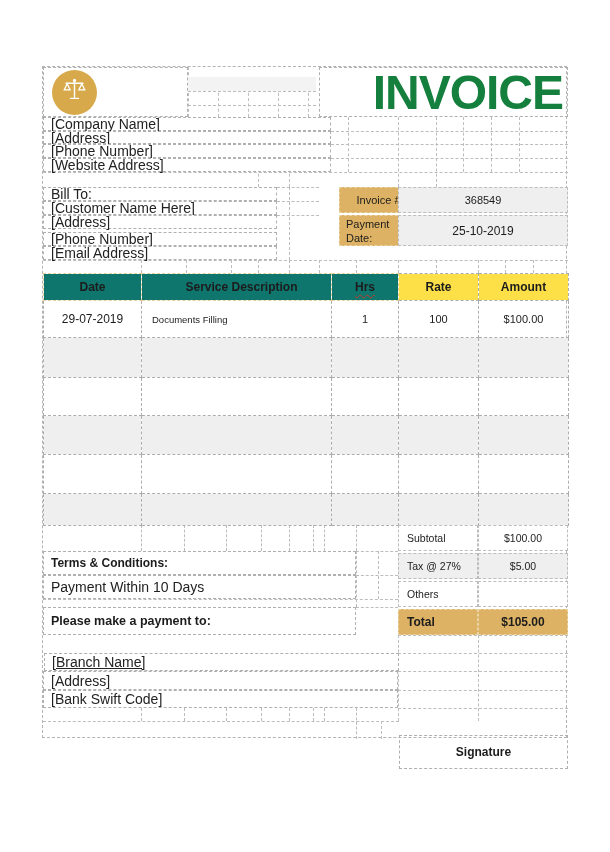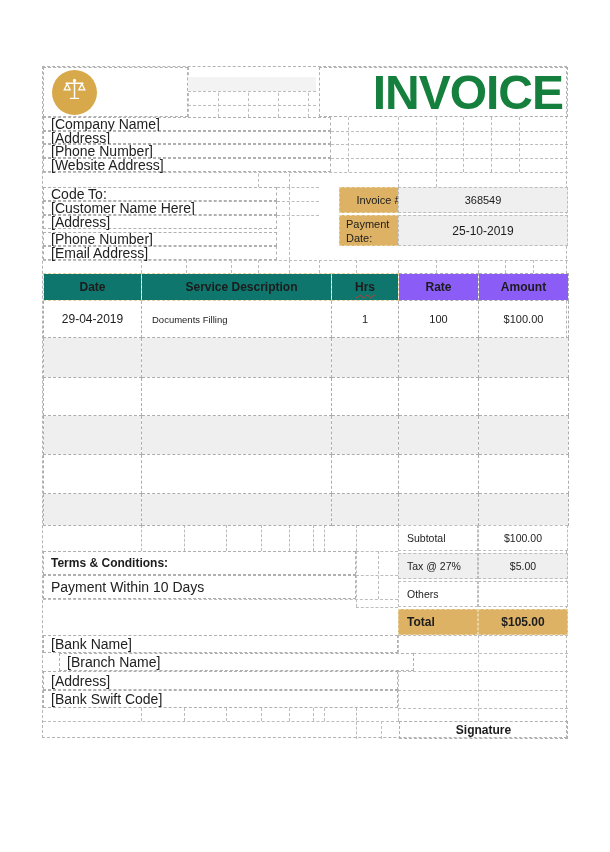--- a/index.html
+++ b/index.html
@@ -32,42 +32,42 @@
   .meta-value{background:#efefef;border:1px dashed #bdbdbd;font-size:11px;}
   .cc{display:flex;align-items:center;justify-content:center;}
 
   
   table.items{position:absolute;left:0;top:206px;width:525px;border-collapse:collapse;
     table-layout:fixed;}
   .items th,.items td{border:1px dashed #adadad;padding:0;font-size:11px;text-align:center;
     overflow:hidden;}
   .items th{font-size:12px;font-weight:bold;}
   .items th.gold{background:#0f766e;border-color:#e6cf9d;text-align:center;}
-  .items th.grayh{background:#8b5cf6;margin-left:41px;}
+  .items th.grayh{background:#fde047;margin-left:41px;}
   .items .left{text-align:left;padding-left:10px;}
   .items td.datecell{font-size:12px;}
   .items td.desccell{font-size:9.5px;}
   tr.hrow{height:27px;} tr.drow{height:37px;}
   tr.r1{height:40px;} tr.r2{height:38px;} tr.r3{height:39px;} tr.r4{height:39px;} tr.r5{height:32px;}
   tr.eg td{background:#efefef;} tr.ew td{background:#ffffff;}
   .wavy{text-decoration-line:underline;text-decoration-style:wavy;
     text-decoration-color:#c0392b;text-decoration-thickness:1px;text-underline-offset:3px;}
 
   
   .sum-label{border:1px dashed #bdbdbd;font-size:10.5px;display:flex;align-items:center;
     padding-left:8px;}
   .sum-value{border:1px dashed #bdbdbd;font-size:10.5px;}
   .bg-gray{background:#efefef;} .bg-white{background:#fff;}
   .bg-gold{background:#ddb264;border-color:#e8d4a4 !important;}
   .bold12{font-weight:bold;font-size:12px !important;}
 
   
   .heading-row{border:1px dashed #b0b0b0;display:flex;align-items:center;padding-left:7px;
     font-weight:bold;font-size:12px;background:#fff;}
-  .sig-box{left:356px;top:654px;width:169px;height:18px;border:1px dashed #b0b0b0;
+  .sig-box{left:356px;top:668px;width:169px;height:34px;border:1px dashed #b0b0b0;
     display:flex;align-items:center;justify-content:center;font-size:12px;font-weight:600;}
 </style>
 </head>
 <body>
 
 <div class="sheet">
   <div id="gridlines">
       <div class="vline" style="left: 145px; top: 0px; height: 50px;"></div>
       <div class="vline" style="left: 175px; top: 10px; height: 40px;"></div>
       <div class="vline" style="left: 205px; top: 10px; height: 40px;"></div>
@@ -158,21 +158,21 @@
   </div>
   <div class="abs title-box">
     <span>INVOICE</span>
   </div>
 
   <div class="abs cellrow" style="left:0;top:50px;width:288px;height:14px;">[Company Name]</div>
   <div class="abs cellrow" style="left:0;top:64px;width:288px;height:13px;">[Address]</div>
   <div class="abs cellrow" style="left:0;top:77px;width:288px;height:14px;">[Phone Number]</div>
   <div class="abs cellrow" style="left:0;top:91px;width:288px;height:14px;">[Website Address]</div>
 
-  <div class="abs cellrow" style="left:0;top:120px;width:234px;height:14px;">Code To:</div>
+  <div class="abs cellrow" style="left:0;top:120px;width:234px;height:14px;">Bill To:</div>
   <div class="abs cellrow" style="left:0;top:134px;width:234px;height:14px;">[Customer Name Here]</div>
   <div class="abs cellrow" style="left:0;top:148px;width:234px;height:14px;">[Address]</div>
   <div class="abs cellrow" style="left:0;top:165px;width:234px;height:14px;">[Phone Number]</div>
   <div class="abs cellrow" style="left:0;top:179px;width:234px;height:14px;">[Email Address]</div>
 
   <div class="abs meta-label cc" style="left:276px;top:120px;width:79px;height:26px;">Invoice #</div>
   <div class="abs meta-value cc" style="left:355px;top:120px;width:170px;height:26px;">368549</div>
   <div class="abs meta-label" style="left:276px;top:148px;width:79px;height:31px;display:flex;align-items:center;padding-left:6px;line-height:14px;">Payment Date:</div>
   <div class="abs meta-value cc" style="left:355px;top:148px;width:170px;height:31px;font-size:12px;">25-10-2019</div>
 
@@ -188,21 +188,21 @@
       <tr class="hrow">
         <th class="gold">Date</th>
         <th class="gold left">Service Description</th>
         <th class="gold"><span class="wavy">Hrs</span></th>
         <th class="grayh">Rate</th>
         <th class="grayh">Amount</th>
       </tr>
     </thead>
     <tbody>
       <tr class="drow">
-        <td class="datecell">29-04-2019</td>
+        <td class="datecell">29-07-2019</td>
         <td class="desccell left">Documents Filling</td>
         <td>1</td>
         <td>100</td>
         <td>$100.00</td>
       </tr>
       <tr class="r1 eg">
           <td></td>
           <td></td>
           <td></td>
           <td></td>
@@ -243,19 +243,19 @@
   <div class="abs sum-value bg-white cc" style="left:435px;top:458px;width:90px;height:26px;">$100.00</div>
   <div class="abs sum-label bg-gray" style="left:355px;top:486px;width:80px;height:26px;">Tax @ 27%</div>
   <div class="abs sum-value bg-gray cc" style="left:435px;top:486px;width:90px;height:26px;">$5.00</div>
   <div class="abs sum-label bg-white" style="left:355px;top:514px;width:80px;height:26px;">Others</div>
   <div class="abs sum-value bg-white cc" style="left:435px;top:514px;width:90px;height:26px;"></div>
   <div class="abs sum-label bg-gold bold12" style="left:355px;top:542px;width:80px;height:26px;">Total</div>
   <div class="abs sum-value bg-gold bold12 cc" style="left:435px;top:542px;width:90px;height:26px;">$105.00</div>
 
   <div class="abs heading-row" style="left:0;top:484px;width:313px;height:24px;">Terms &amp; Conditions:</div>
   <div class="abs cellrow" style="left:0;top:508px;width:313px;height:24px;">Payment Within 10 Days</div>
-  <div class="abs cellrow" style="left:0;top:568px;width:355px;height:18px;">[Bank Name]</div>
-  <div class="abs cellrow" style="left:16px;top:586px;width:355px;height:18px;">[Branch Name]</div>
+  <div class="abs heading-row" style="left:0;top:540px;width:313px;height:28px;font-size:12.5px;">Please make a payment to:</div>
+  <div class="abs cellrow" style="left:1px;top:586px;width:355px;height:18px;text-decoration:underline;">[Branch Name]</div>
   <div class="abs cellrow" style="left:0;top:604px;width:355px;height:19px;">[Address]</div>
   <div class="abs cellrow" style="left:0;top:623px;width:355px;height:18px;">[Bank Swift Code]</div>
 
   <div class="abs sig-box">Signature</div>
 </div>
 
 </body></html>

